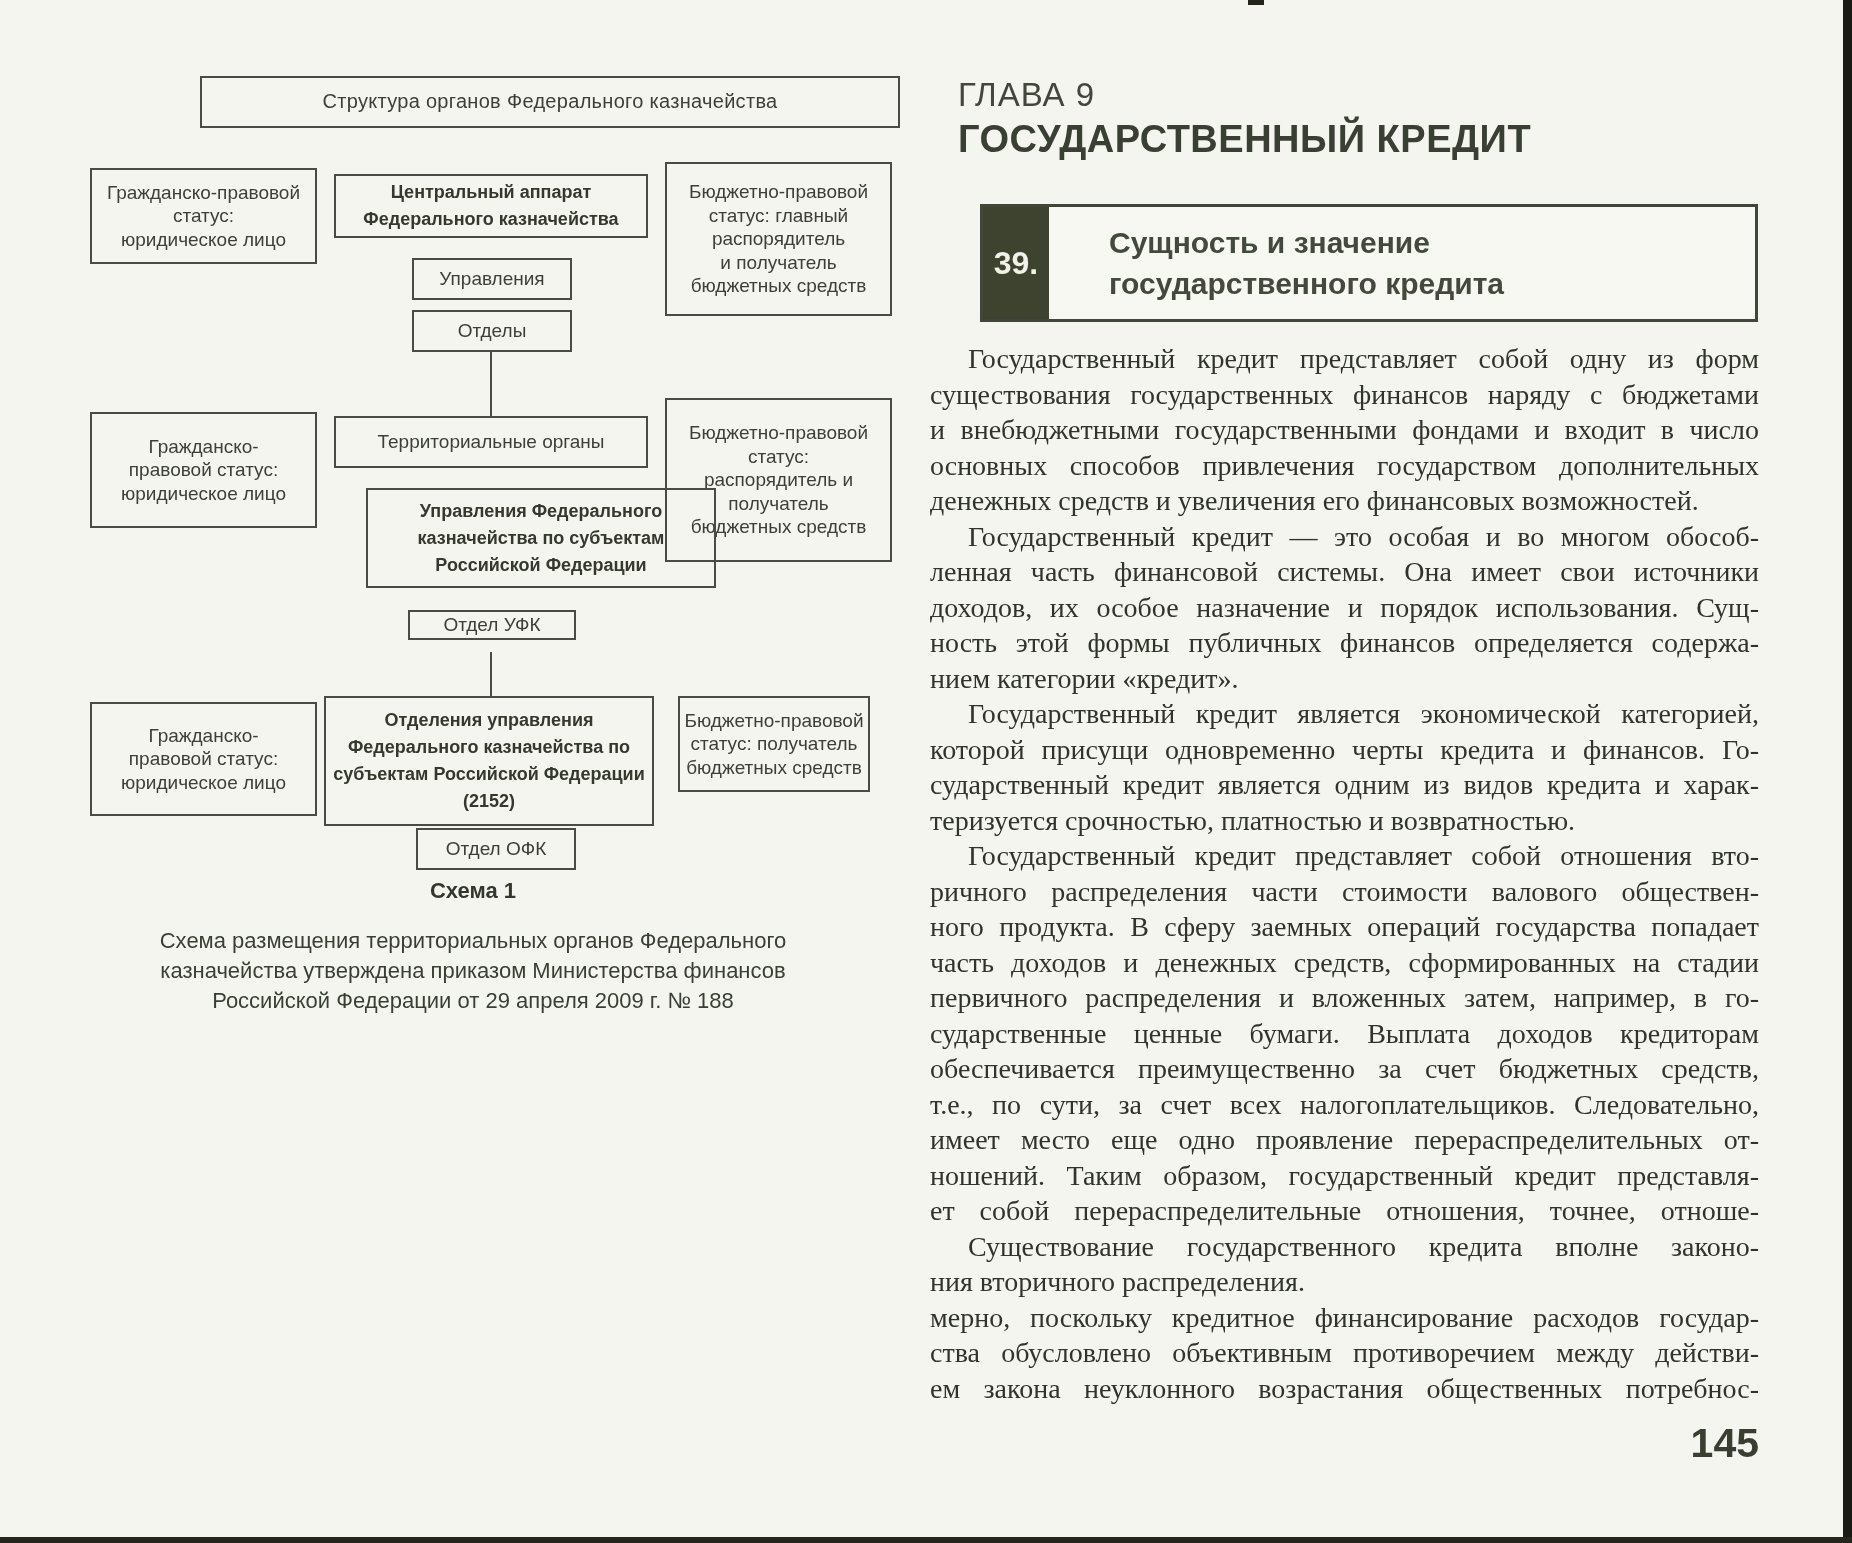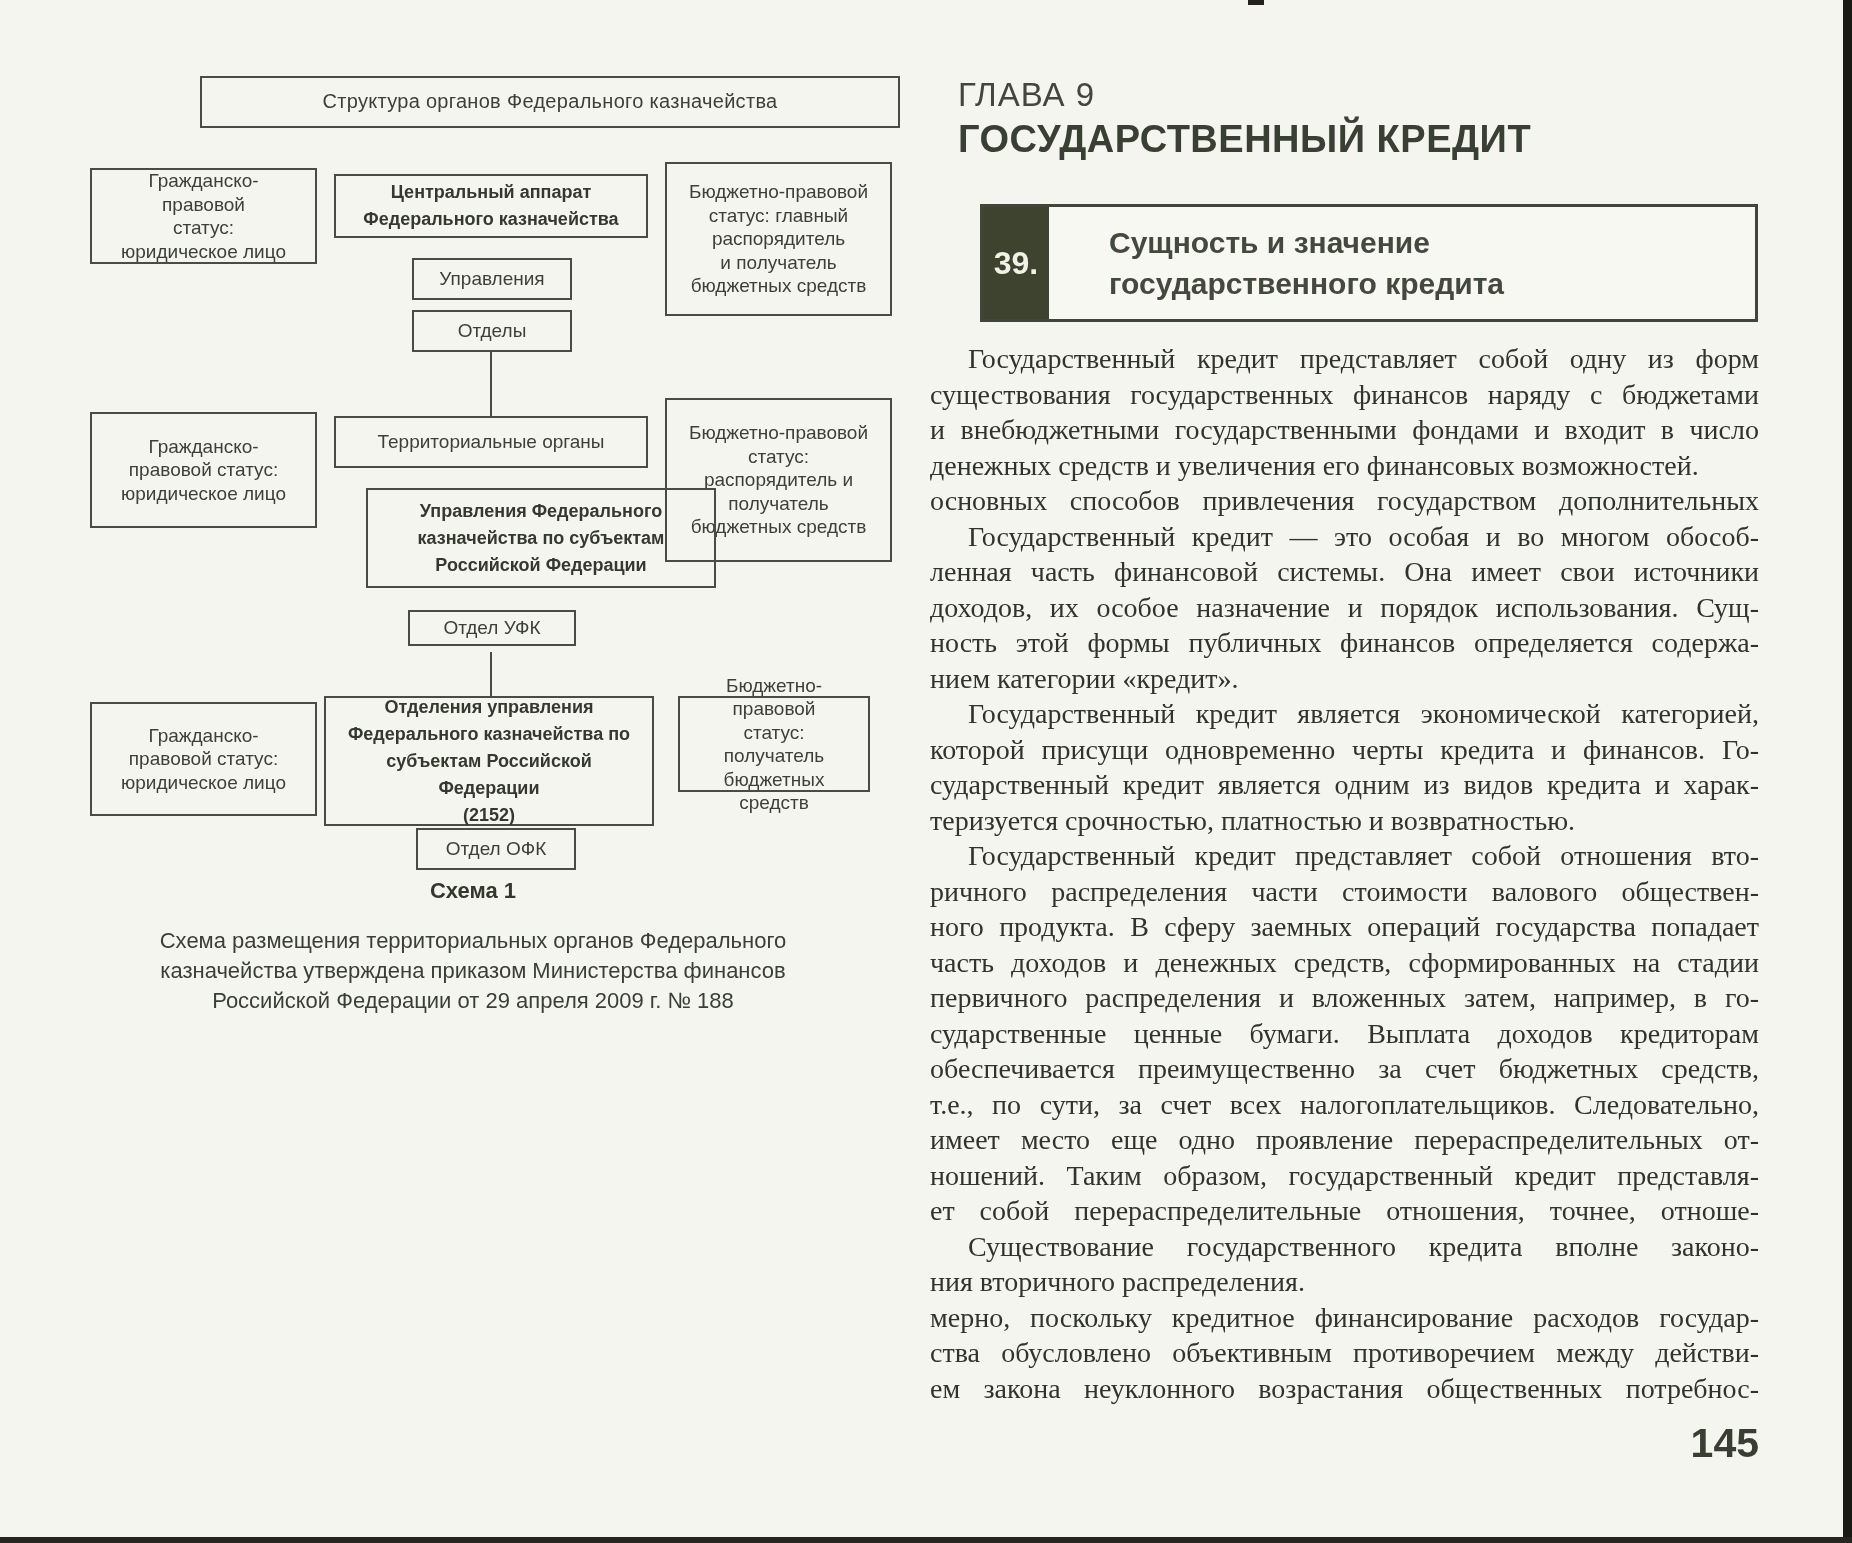--- a/index.html
+++ b/index.html
@@ -6,21 +6,21 @@
   .page{
     position:relative;width:1852px;height:1543px;
     background:#f5f5f0;overflow:hidden;
     font-family:"Liberation Sans",sans-serif;color:#383c32;
   }
   
   .dbox{
     position:absolute;box-sizing:border-box;border:2px solid #4a4c43;
     display:flex;flex-direction:column;align-items:center;justify-content:center;
     text-align:center;font-size:19px;line-height:23.5px;color:#3c4037;
-    padding:16px;background:rgba(255,255,255,0.0);
+    padding:2px;background:rgba(255,255,255,0.0);
   }
   .dbox.bold{font-weight:bold;font-size:18px;line-height:27px;color:#34382d;}
   .dtitle{font-size:20px;letter-spacing:0.3px;}
   .conn{position:absolute;width:2px;background:#4a4c43;}
   .caption{
     position:absolute;left:103px;top:876px;width:740px;text-align:center;
     font-size:22px;line-height:30px;color:#3a3f34;
   }
   .caption .cap-title{font-weight:bold;margin-bottom:20px;font-size:22px;color:#33372c;}
   
@@ -151,22 +151,22 @@
     <div class="section-title">
       <div>Сущность и значение</div>
       <div>государственного кредита</div>
     </div>
   </div>
 
   <div class="body-col">
       <div class="bline just ind">Государственный кредит представляет собой одну из форм</div>
       <div class="bline just">существования государственных финансов наряду с бюджетами</div>
       <div class="bline just">и внебюджетными государственными фондами и входит в число</div>
+      <div class="bline just">основных способов привлечения государством дополнительных</div>
       <div class="bline">денежных средств и увеличения его финансовых возможностей.</div>
-      <div class="bline just">основных способов привлечения государством дополнительных</div>
       <div class="bline just ind">Государственный кредит — это особая и во многом обособ-</div>
       <div class="bline just">ленная часть финансовой системы. Она имеет свои источники</div>
       <div class="bline just">доходов, их особое назначение и порядок использования. Сущ-</div>
       <div class="bline just">ность этой формы публичных финансов определяется содержа-</div>
       <div class="bline">нием категории «кредит».</div>
       <div class="bline just ind">Государственный кредит является экономической категорией,</div>
       <div class="bline just">которой присущи одновременно черты кредита и финансов. Го-</div>
       <div class="bline just">сударственный кредит является одним из видов кредита и харак-</div>
       <div class="bline">теризуется срочностью, платностью и возвратностью.</div>
       <div class="bline just ind">Государственный кредит представляет собой отношения вто-</div>

